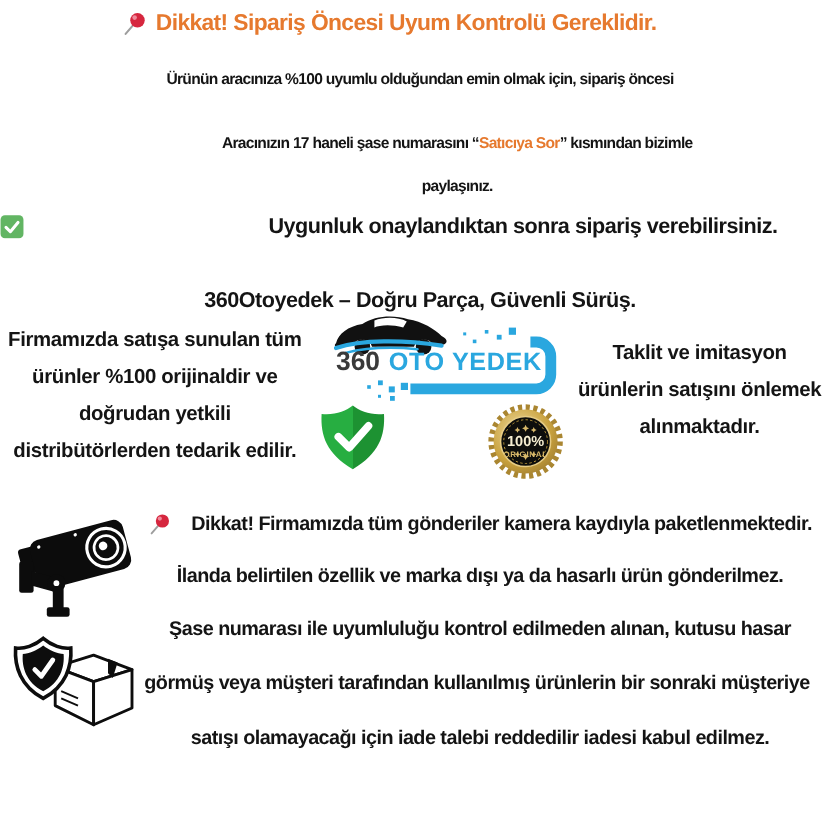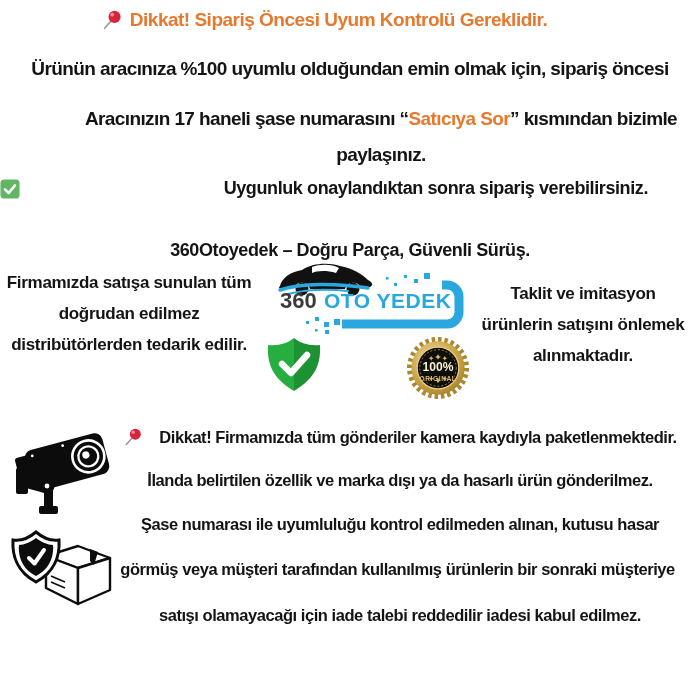--- a/index.html
+++ b/index.html
@@ -4,21 +4,21 @@
 <style>
   html,body{margin:0;padding:0;background:#fff;}
   .canvas{
     position:relative;width:700px;height:700px;background:#ffffff;overflow:hidden;
     font-family:"Liberation Sans",sans-serif;font-weight:700;color:#141414;
   }
   .abs{position:absolute;}
   .row-center{left:0;width:648px;display:flex;justify-content:center;align-items:center;gap:7px;}
   .txt-center{text-align:center;white-space:nowrap;}
   .title{color:#E6792E;font-size:19px;letter-spacing:-0.5px;}
-  .body-l{font-size:19px;letter-spacing:-0.6px;}
+  .body-l{font-size:13px;letter-spacing:-0.6px;}
   .body-m{font-size:18px;letter-spacing:-0.4px;justify-content:space-between;}
   .body-s{font-size:16.5px;letter-spacing:-0.45px;}
   .col-txt{font-size:17px;letter-spacing:-0.3px;line-height:31px;text-align:center;white-space:nowrap;}
   .hl{color:#E6792E;}
   .vin{line-height:36px;}
   svg{display:block;}
   .svgtxt{font-family:"Liberation Sans",sans-serif;font-weight:700;}
 </style>
 </head>
 <body>
@@ -50,21 +50,22 @@
         <path d="M5.5 11.5 L9.5 15.5 L16.5 7" stroke="#ffffff" stroke-width="2.8" fill="none" stroke-linecap="round" stroke-linejoin="round"></path>
       </svg>
     </span>
     <span>Uygunluk onaylandıktan sonra sipariş verebilirsiniz.</span>
   </div>
 
   <div class="abs txt-center body-m" style="top:240px;left:0;width:700px;">360Otoyedek – Doğru Parça, Güvenli Sürüş.</div>
 
   <div class="abs col-txt" style="top:267px;left:0;width:258px;">
     <div>Firmamızda satışa sunulan tüm</div>
-    <div>doğrudan edilmez</div>
+    <div>ürünler %100 orijinaldir ve</div>
+    <div>doğrudan yetkili</div>
     <div>distribütörlerden tedarik edilir.</div>
   </div>
 
   <div class="abs col-txt" style="top:278px;left:466px;width:234px;">
     <div>Taklit ve imitasyon</div>
     <div>ürünlerin satışını önlemek</div>
     <div>alınmaktadır.</div>
   </div>
 
   <div class="abs" style="top:260px;left:256px;">

